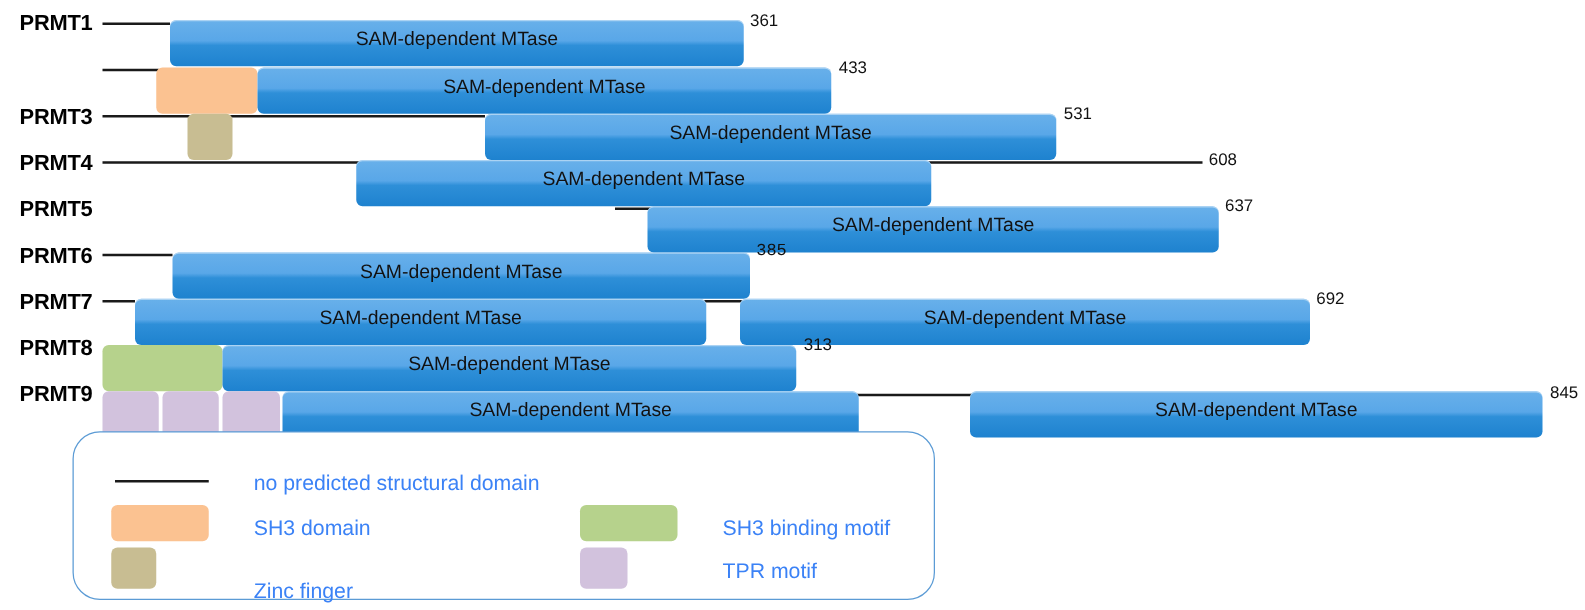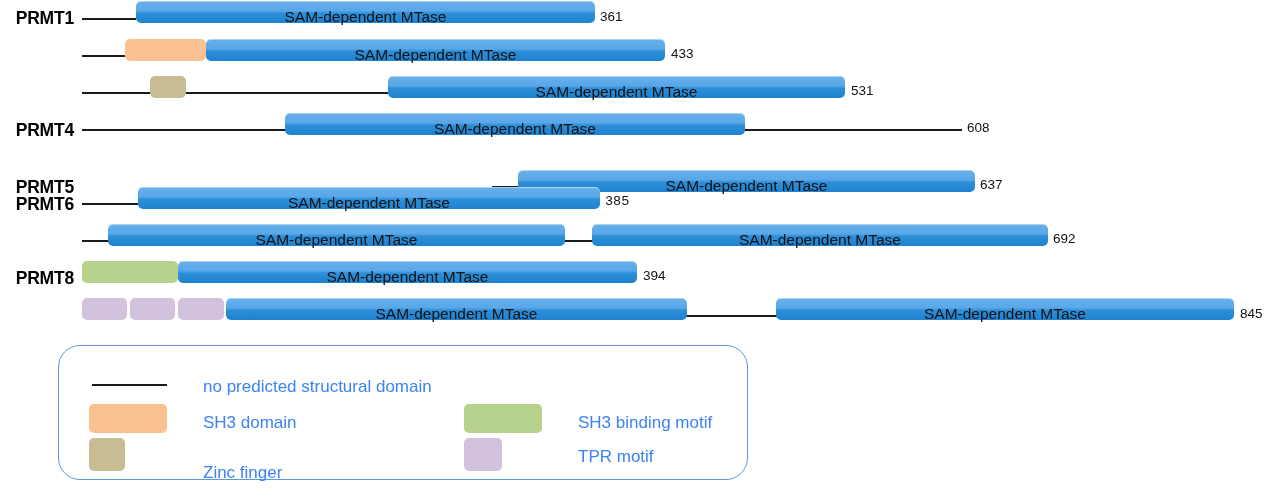--- a/index.html
+++ b/index.html
@@ -47,22 +47,22 @@
 
   .backbone {
     position: absolute;
     height: 2px;
     background: #1a1a1a;
     top: 17.5px;
   }
 
   .seg {
     position: absolute;
-    top: 1px;
-    height: 22px;
+    top: 16px;
+    height: 37px;
     border-radius: 5px;
     box-sizing: border-box;
   }
 
   .seg.mtase, .seg.tim {
     background: linear-gradient(to bottom, #68b0ea 0%, #59a7e8 45%, #2e8fd8 55%, #1e82cf 100%);
     box-shadow: inset 0 1px 0 rgba(255,255,255,0.45);
   }
 
   .seg-label {
@@ -143,71 +143,74 @@
     </div>
     <div class="row" style="top: 37.5px;">
       <div class="backbone" style="left: 82px; width: 45px;"></div>
       <div class="seg sh3" style="left: 125px; width: 81px;"></div>
       <div class="seg mtase" style="left: 206px; width: 459px;">
         <span class="seg-label">SAM-dependent MTase</span>
       </div>
       <div class="len" style="left: 671px;">433</div>
     </div>
     <div class="row" style="top: 74.5px;">
+      <div class="prot-label">PRMT3</div>
       <div class="backbone" style="left: 82px; width: 306px;"></div>
       <div class="seg zinc" style="left: 150px; width: 36px;"></div>
       <div class="seg mtase" style="left: 388px; width: 457px;">
         <span class="seg-label">SAM-dependent MTase</span>
       </div>
       <div class="len" style="left: 851px;">531</div>
     </div>
     <div class="row" style="top: 111.5px;">
       <div class="prot-label">PRMT4</div>
       <div class="backbone" style="left: 82px; width: 880px;"></div>
       <div class="seg mtase" style="left: 285px; width: 460px;">
         <span class="seg-label">SAM-dependent MTase</span>
       </div>
       <div class="len" style="left: 967px;">608</div>
     </div>
-    <div class="row" style="top: 148.5px; margin-top: 20px;">
+    <div class="row" style="top: 148.5px;">
       <div class="prot-label">PRMT5</div>
       <div class="backbone" style="left: 492px; width: 30px;"></div>
       <div class="seg mtase" style="left: 518px; width: 457px;">
         <span class="seg-label">SAM-dependent MTase</span>
       </div>
       <div class="len" style="left: 980px;">637</div>
     </div>
     <div class="row" style="top: 185.5px;">
       <div class="prot-label">PRMT6</div>
       <div class="backbone" style="left: 82px; width: 56px;"></div>
       <div class="seg mtase" style="left: 138px; width: 462px;">
         <span class="seg-label">SAM-dependent MTase</span>
       </div>
       <div class="len" style="left: 605px; font-family: Liberation Mono, monospace;">385</div>
     </div>
     <div class="row" style="top: 222.5px;">
+      <div class="prot-label">PRMT7</div>
       <div class="backbone" style="left: 82px; width: 26px;"></div>
       <div class="backbone" style="left: 562px; width: 33px;"></div>
       <div class="seg mtase" style="left: 108px; width: 457px;">
         <span class="seg-label">SAM-dependent MTase</span>
       </div>
       <div class="seg mtase" style="left: 592px; width: 456px;">
         <span class="seg-label">SAM-dependent MTase</span>
       </div>
       <div class="len" style="left: 1053px;">692</div>
     </div>
     <div class="row" style="top: 259.5px;">
       <div class="prot-label">PRMT8</div>
       <div class="seg sh3bind" style="left: 82px; width: 96px;"></div>
       <div class="seg mtase" style="left: 178px; width: 459px;">
         <span class="seg-label">SAM-dependent MTase</span>
       </div>
-      <div class="len" style="left: 643px;">394</div>
+      <div class="len" style="left: 643px;">313</div>
     </div>
     <div class="row" style="top: 297px;">
+      <div class="prot-label">PRMT9</div>
       <div class="backbone" style="left: 684px; width: 95px;"></div>
       <div class="seg tpr" style="left: 82px; width: 45px;"></div>
       <div class="seg tpr" style="left: 130px; width: 45px;"></div>
       <div class="seg tpr" style="left: 178px; width: 46px;"></div>
       <div class="seg mtase" style="left: 226px; width: 461px;">
         <span class="seg-label">SAM-dependent MTase</span>
       </div>
       <div class="seg mtase" style="left: 776px; width: 458px;">
         <span class="seg-label">SAM-dependent MTase</span>
       </div>

